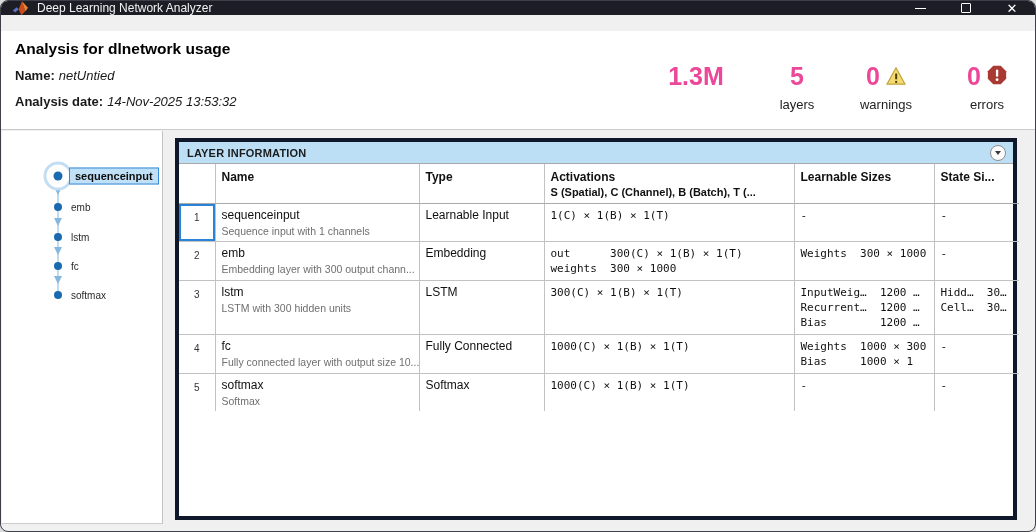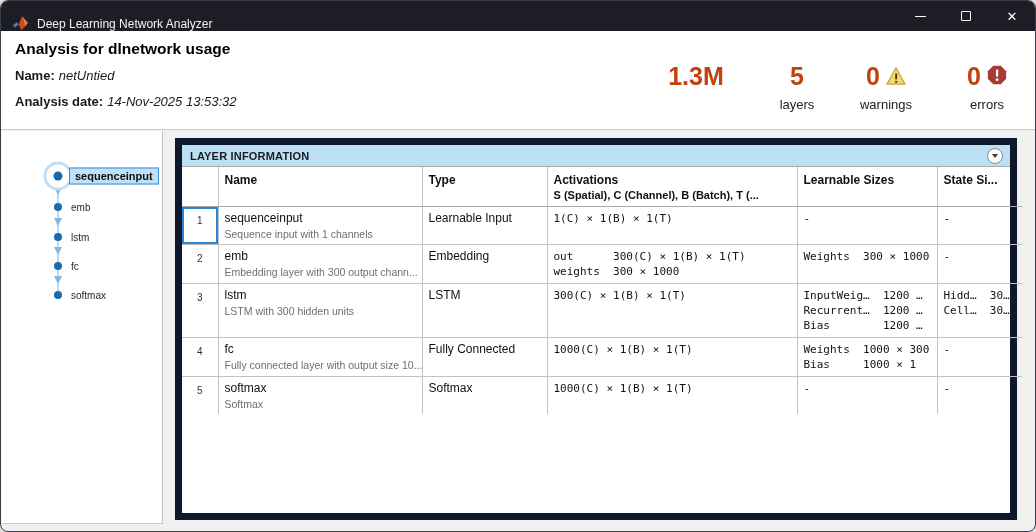--- a/index.html
+++ b/index.html
@@ -4,57 +4,57 @@
 <style>
   * { box-sizing: border-box; }
   html,body { margin:0; padding:0; background:#dcdcdc; }
   .window {
     position:relative; width:1036px; height:532px;
     font-family:"Liberation Sans", sans-serif;
     background:#f0f0f0; border:1px solid #3f3f49; border-radius:8px;
     overflow:hidden;
   }
   
-  .titlebar { position:absolute; top:0; left:0; right:0; height:30px;
-    background:#1d1d26; display:flex; align-items:flex-end; color:#ececec; }
+  .titlebar { position:absolute; top:0; left:0; right:0; height:14px;
+    background:#1d1d26; display:flex; align-items:center; color:#ececec; }
   .logo { margin:0 9px 0 11px; display:flex; }
   .wtitle { font-size:12px; color:#f2f2f2; }
   .controls { margin-left:auto; display:flex; height:100%; }
   .ctrl { width:46px; height:100%; display:flex; align-items:center; justify-content:center; cursor:default; }
   .glyph-min { width:11px; height:1px; background:#fff; display:block; }
   .glyph-max { width:10px; height:10px; border:1px solid #fff; border-radius:1px; display:block; }
   .glyph-close { color:#fff; font-size:13px; line-height:13px; }
   
   .header { position:absolute; top:30px; left:0; width:100%; height:99px;
     background:#fff; border-bottom:1px solid #cbcbcb; }
   .app-title { position:absolute; left:14px; top:9px; font-size:15.5px; font-weight:bold; color:#000000; }
   .meta { position:absolute; left:14px; font-size:13px; color:#1a1a1a; }
   .meta b { font-weight:bold; }
   .meta .val { margin-left:4px;font-style:italic; }
   .meta-name { top:37px; }
   .meta-date { top:63px; }
   .stat { position:absolute; top:31px; text-align:center; }
-  .stat-value { font-size:25px; font-weight:bold; color:#c2410c;
+  .stat-value { font-size:25px; font-weight:bold; color:#ec4899;
     display:flex; align-items:center; justify-content:center; gap:6px; height:28px; }
   .stat-label { font-size:13px; color:#222; margin-top:7px; }
   .stat-learnables { left:618px; width:154px; }
   .stat-layers     { left:760px; width:72px; }
   .stat-warnings   { left:833px; width:104px; }
   .stat-errors     { left:940px; width:92px; }
   
   .left-panel { position:absolute; left:1px; top:130px; width:161px; height:393px;
     background:#fff; border-right:1px solid #c2c2c2; border-bottom:1px solid #cbcbcb; }
   .graph-svg { position:absolute; left:0; top:0; }
   .graph-label { position:absolute; left:69px; transform:translateY(-50%);
     font-size:10px; color:#2a2a2a; white-space:nowrap; }
   .graph-label.selected { left:67px; font-size:11px; font-weight:bold; color:#0d0d0d;
     background:#bfe0f6; border:1px solid #3a8cd8; padding:1px 5px 2px; }
   
   .table-panel { position:absolute; left:174px; top:137px; width:842px; height:382px;
-    background:#fff; border:7px solid #0f172a; }
+    background:#fff; border:4px solid #0f172a; }
   .panel-header { height:22px; background:#bcdff5; border-bottom:1px solid #a9a9a9;
     display:flex; align-items:center; }
   .panel-title { font-size:11px; font-weight:bold; color:#1b1b1b; margin-left:8px; letter-spacing:0.2px; }
   .collapse-btn { margin-left:auto; margin-right:7px; width:16px; height:16px;
     border:1px solid #8d8d8d; border-radius:50%; background:#fcfcfc;
     display:flex; align-items:center; justify-content:center; cursor:pointer; }
   .collapse-btn .tri { width:0; height:0; border-left:3.5px solid transparent;
     border-right:3.5px solid transparent; border-top:4.5px solid #3a3a3a; margin-top:1px; }
   table.layers { border-collapse:collapse; table-layout:fixed; width:840px; border-style:hidden; }
   .layers th, .layers td { border:1px solid #c2c2c2; vertical-align:top;

